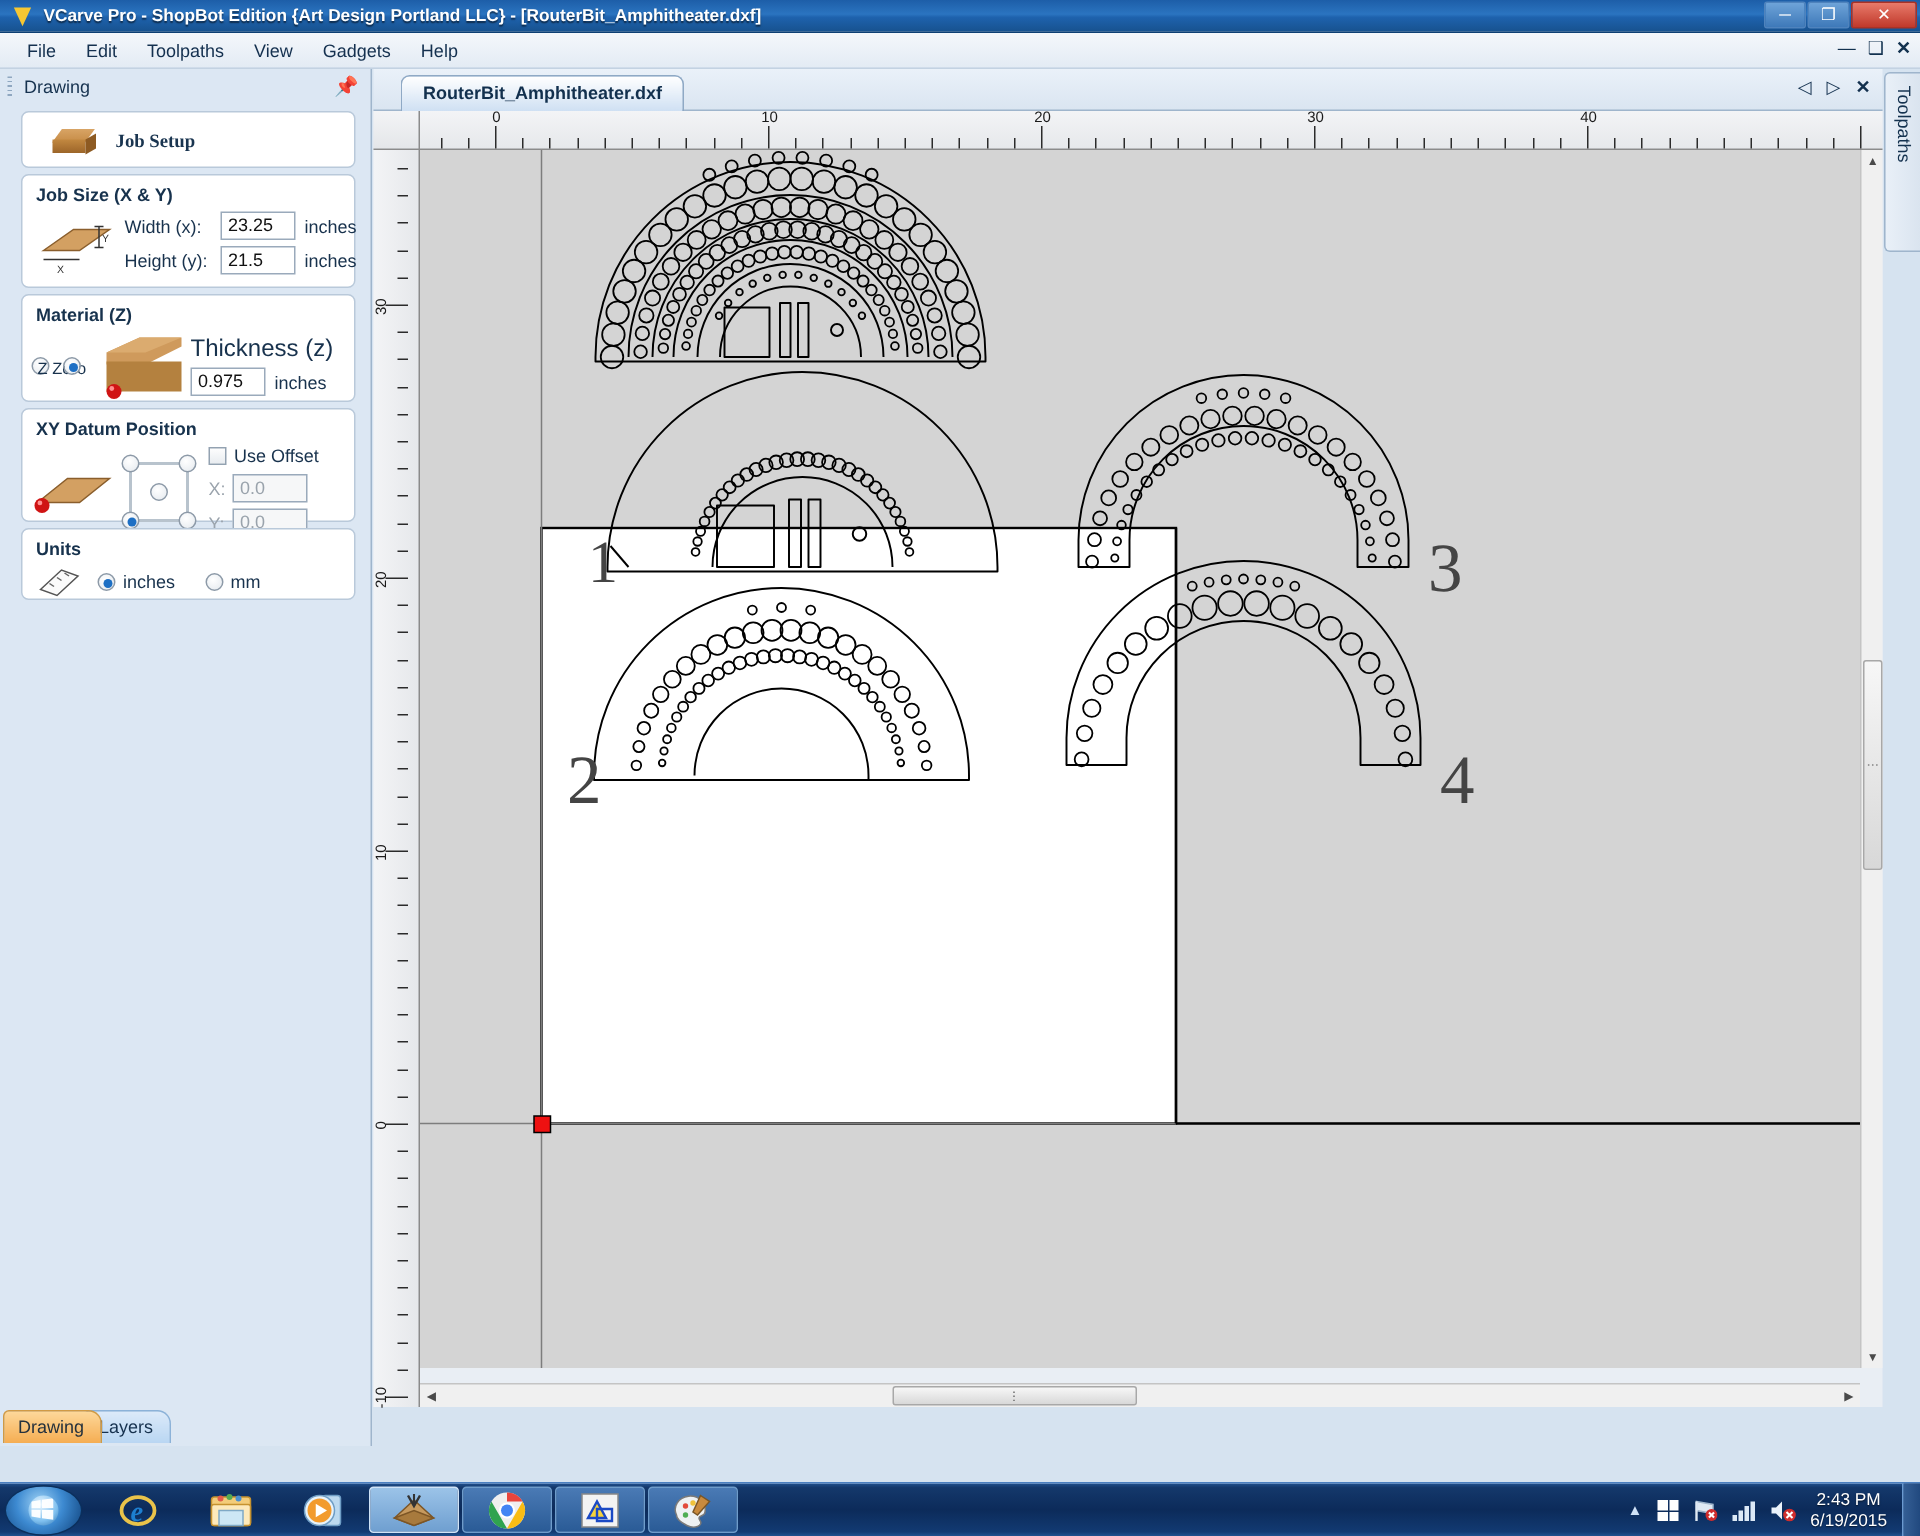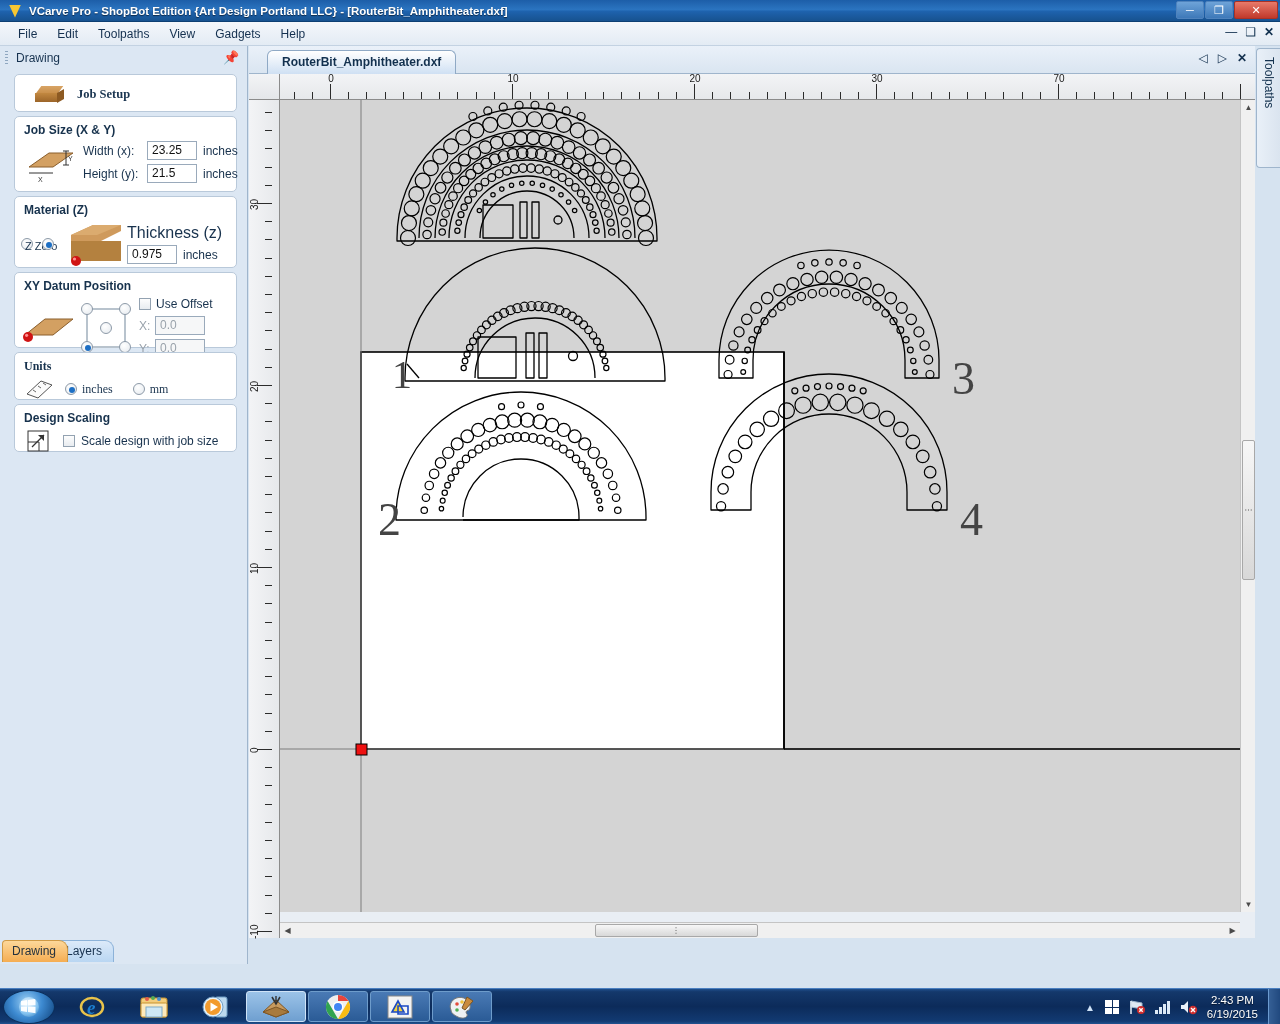--- a/index.html
+++ b/index.html
@@ -464,21 +464,21 @@
             <span class="field dim">0.0</span>
           </div>
           <div class="row">
             <span style="width:16px;color:#9aa3ac;">Y:</span>
             <span class="field dim">0.0</span>
           </div>
         </div>
       </div>
     </div>
 
-    <div class="panel" style="height:48px;font-family:Liberation Serif, serif;">
+    <div class="panel" style="height:48px;">
       <div class="panel-title">Units</div>
       <div style="display:flex;align-items:center;padding:3px 0 0 10px;gap:10px;">
         <div>
           <svg width="30" height="20" viewBox="0 0 30 20">
             <polygon points="2,15 16,2 27,6 13,19" fill="#fbfbfb" stroke="#555" stroke-width="1"></polygon>
             <line x1="8" y1="11" x2="11" y2="13" stroke="#666" stroke-width="1"></line>
             <line x1="13" y1="7" x2="16" y2="9" stroke="#666" stroke-width="1"></line>
             <line x1="18" y1="4" x2="21" y2="6" stroke="#666" stroke-width="1"></line>
           </svg>
         </div>
@@ -486,38 +486,20 @@
           <span class="radio on"></span>
           <span>inches</span>
         </div>
         <div class="row" style="gap:5px;margin-left:10px;">
           <span class="radio"></span>
           <span>mm</span>
         </div>
       </div>
     </div>
 
-    <div class="panel" style="height:48px;">
-      <div class="panel-title">Design Scaling</div>
-      <div style="display:flex;align-items:center;padding:3px 0 0 12px;gap:14px;">
-        <div>
-          <svg width="22" height="22" viewBox="0 0 22 22">
-            <rect x="1" y="1" width="20" height="20" fill="#fff" stroke="#333" stroke-width="1"></rect>
-            <line x1="1" y1="12" x2="12" y2="12" stroke="#333" stroke-width="1"></line>
-            <line x1="12" y1="12" x2="12" y2="21" stroke="#333" stroke-width="1"></line>
-            <line x1="5" y1="17" x2="17" y2="5" stroke="#333" stroke-width="1.2"></line>
-            <polygon points="17,5 11,5 17,11" fill="#333"></polygon>
-          </svg>
-        </div>
-        <div class="row" style="gap:6px;">
-          <span class="cbox"></span>
-          <span>Scale design with job size</span>
-        </div>
-      </div>
-    </div>
 
   </div>
 
   <div class="tabstrip">
     <div class="doc-tab">RouterBit_Amphitheater.dxf</div>
     <div class="navbtns">
       <span>◁</span>
       <span>▷</span>
       <span style="font-weight:bold;">✕</span>
     </div>
@@ -582,21 +564,21 @@
           <div class="tick" style="left:869px;top:18px;width:1px;height:7px;"></div>
           <div class="tick" style="left:887.1999999999999px;top:18px;width:1px;height:7px;"></div>
           <div class="tick" style="left:905.4px;top:18px;width:1px;height:7px;"></div>
           <div class="tick" style="left:923.5999999999999px;top:18px;width:1px;height:7px;"></div>
           <div class="tick" style="left:941.8px;top:18px;width:1px;height:7px;"></div>
           <div class="tick" style="left:960px;top:10px;width:1px;height:15px;"></div>
           <div class="tick-lbl" style="left:43px;top:-1px;width:16px;text-align:center;">0</div>
           <div class="tick-lbl" style="left:225px;top:-1px;width:16px;text-align:center;">10</div>
           <div class="tick-lbl" style="left:407px;top:-1px;width:16px;text-align:center;">20</div>
           <div class="tick-lbl" style="left:589px;top:-1px;width:16px;text-align:center;">30</div>
-          <div class="tick-lbl" style="left:771px;top:-1px;width:16px;text-align:center;">70</div>
+          <div class="tick-lbl" style="left:771px;top:-1px;width:16px;text-align:center;">40</div>
         </div>
     </div>
 
     <div class="ruler-v">
       <div id="ruler-v-content">
           <div class="tick" style="left:8px;top:831px;height:1px;width:15px;"></div>
           <div class="tick" style="left:16px;top:812.8px;height:1px;width:7px;"></div>
           <div class="tick" style="left:16px;top:794.6px;height:1px;width:7px;"></div>
           <div class="tick" style="left:16px;top:776.4px;height:1px;width:7px;"></div>
           <div class="tick" style="left:16px;top:758.2px;height:1px;width:7px;"></div>

